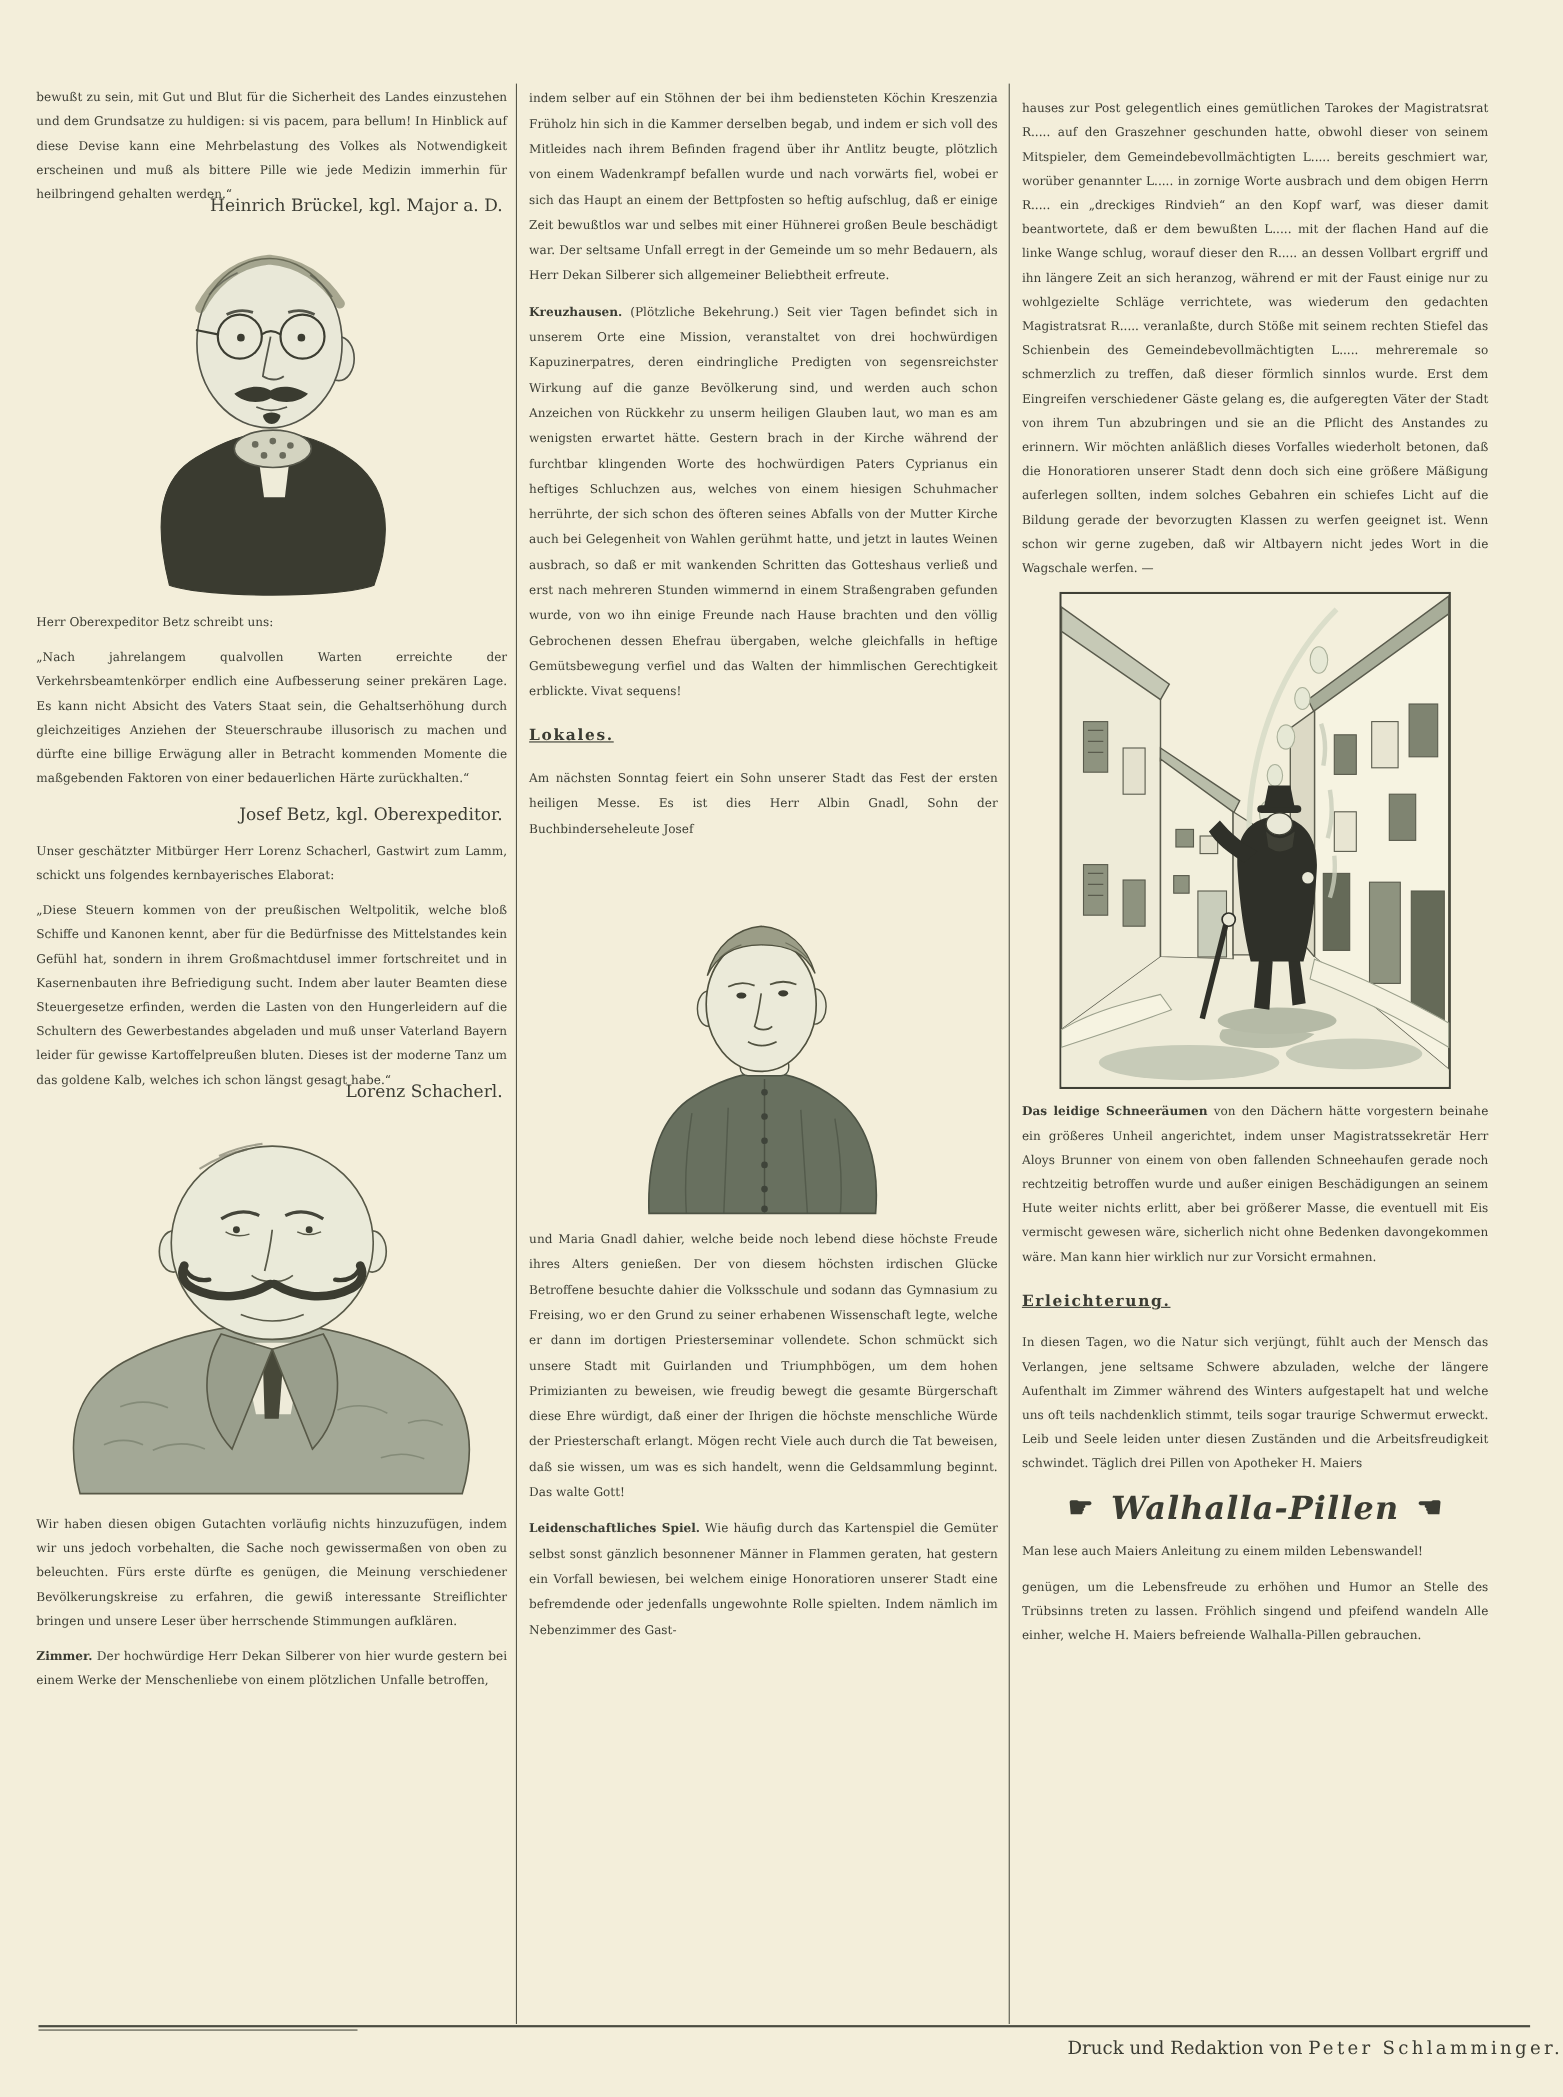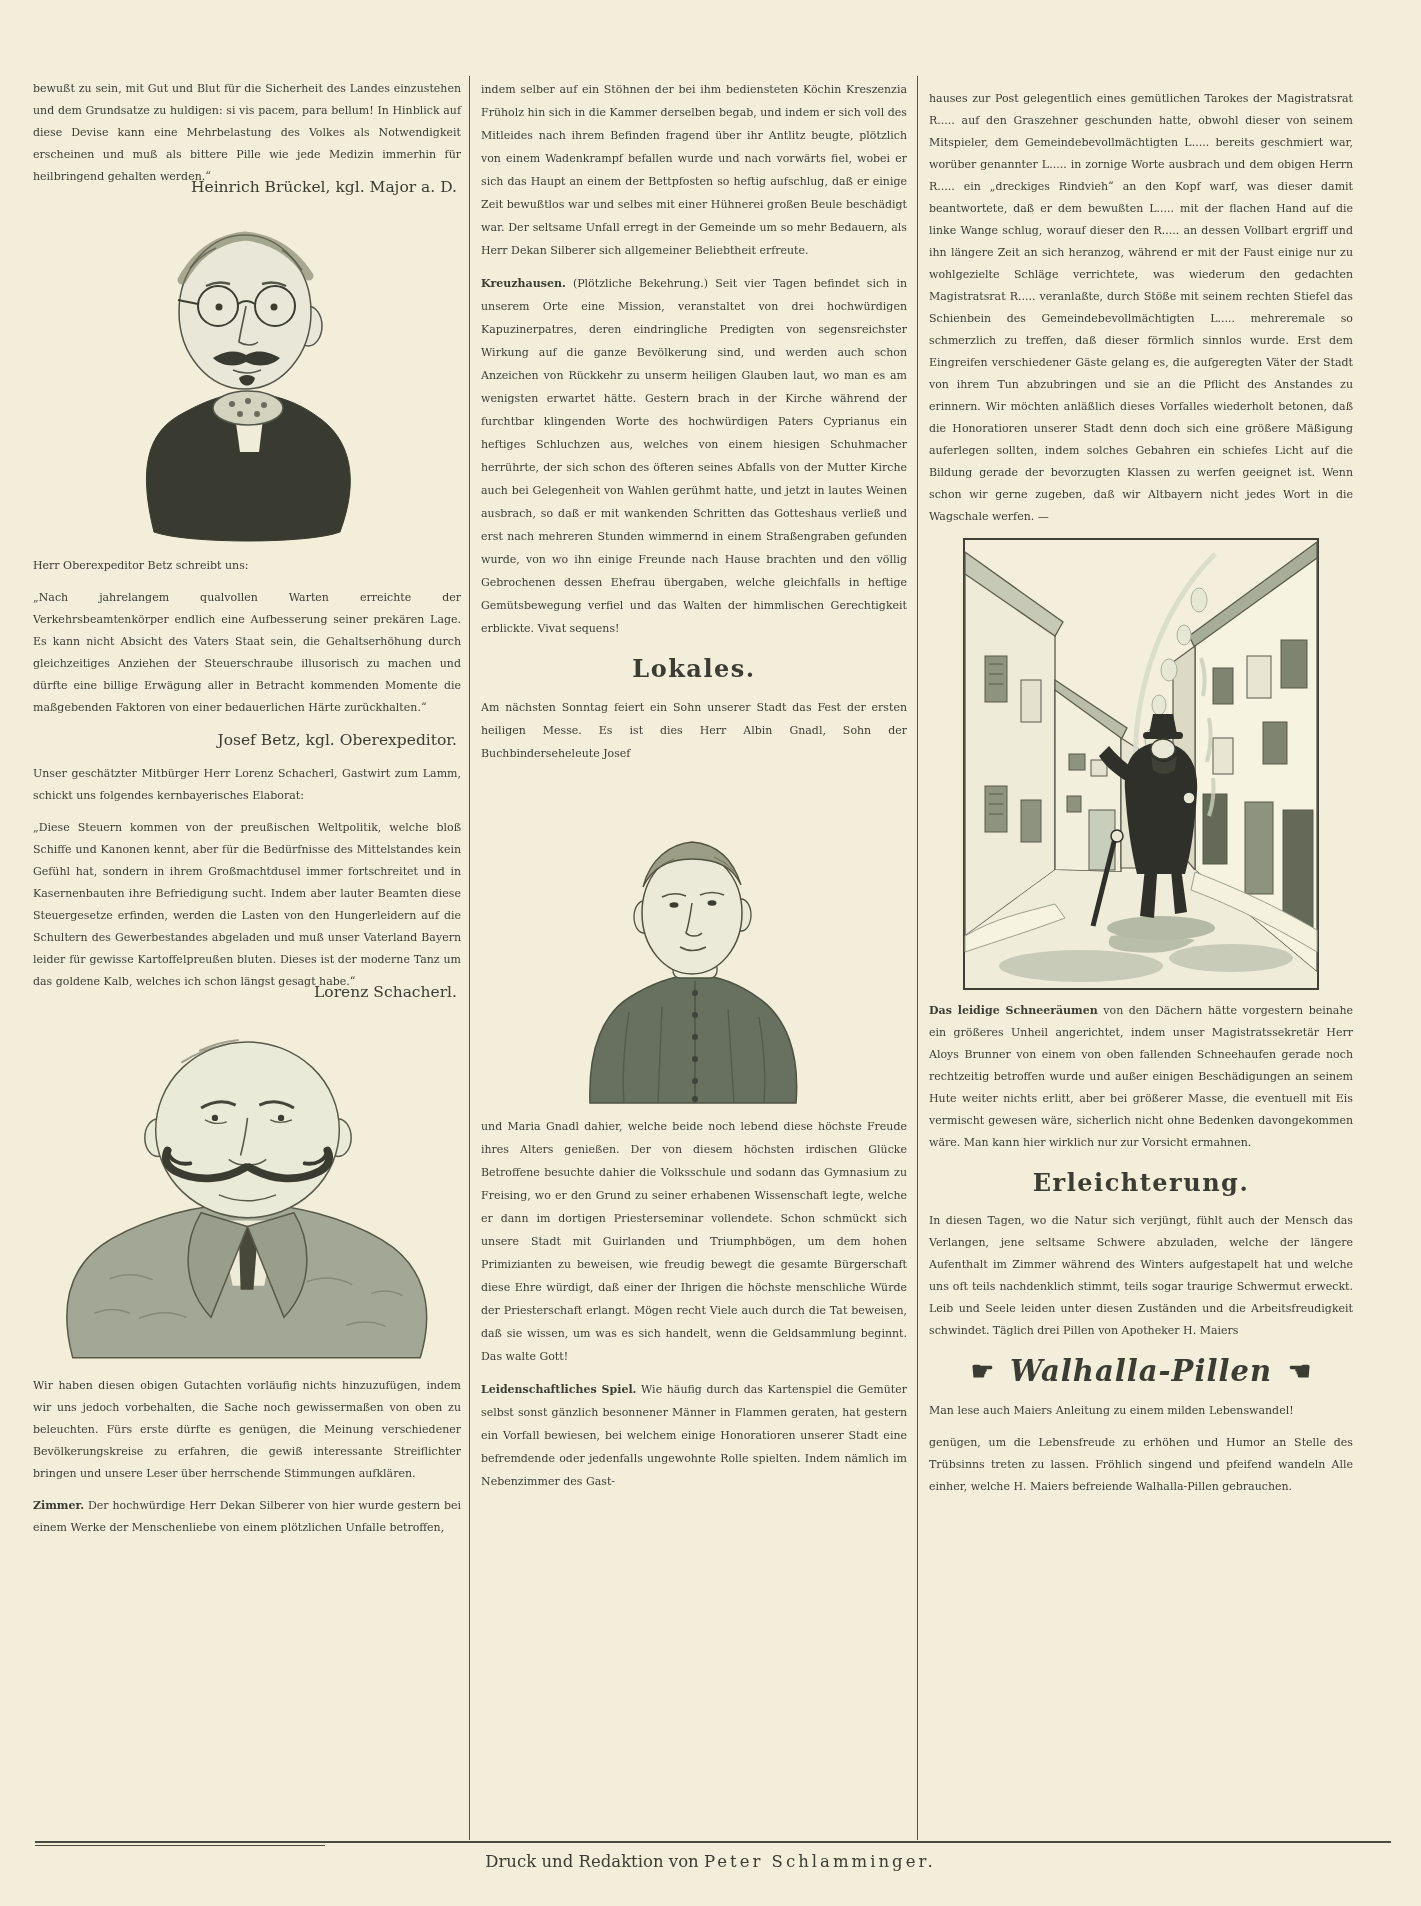--- a/index.html
+++ b/index.html
@@ -10,36 +10,36 @@
   }
   .col{position:absolute;top:0;text-align:justify;}
   #col1{left:33px;width:428px;padding-top:78px;}
   #col2{left:481px;width:426px;padding-top:78px;}
   #col3{left:929px;width:424px;padding-top:88px;}
   .col p{margin:0 0 10px 0;font-size:11px;line-height:22px;}
   #col2 p{line-height:23px;}
   .lead-b{font-weight:bold;}
   .sig{display:block;text-align:right;font-size:15.5px;line-height:22px;margin:0 4px 12px 0;}
   .sig.pull{margin-top:-22px;text-align:right;}
-  .heading{display:block;text-align:center;font-weight:bold;font-size:24px;line-height:26px;
-    margin:16px 0 14px 0;letter-spacing:0.5px;}
+  .heading{display:block;font-weight:bold;font-size:14px;line-height:26px;
+    margin:16px 0 14px 0;letter-spacing:0.5px;text-decoration:underline;}
   .figure{text-align:center;margin:8px 0 10px 0;}
   .figure svg{display:block;margin:0 auto;}
   .ad{display:flex;align-items:center;justify-content:center;gap:16px;
     font-weight:bold;margin:12px 0 12px 0;}
   .ad .ad-label{font-size:29px;letter-spacing:1px;font-style:italic;}
   .ad .hand{font-size:26px;line-height:26px;}
   .spaced{letter-spacing:3px;}
   .halfspaced{letter-spacing:1.5px;}
   .vrule{position:absolute;top:76px;height:1764px;width:1px;background:#55564a;}
   #vrule1{left:469px;}
   #vrule2{left:917px;}
   .hrule{position:absolute;left:35px;width:1356px;top:1841px;height:2px;background:#4a4b40;}
   .hrule2{position:absolute;left:35px;width:290px;top:1845px;height:1px;background:#4a4b40;}
-  .footer{position:absolute;top:1852px;left:0;width:100%;text-align:center;
+  .footer{position:absolute;top:1852px;left:0;width:100%;text-align:right;
     font-size:16.5px;color:#3b3c33;}
 </style>
 </head>
 <body>
 
 <div class="vrule" id="vrule1"></div>
 <div class="vrule" id="vrule2"></div>
 <div class="hrule"></div>
 <div class="hrule2"></div>
 

